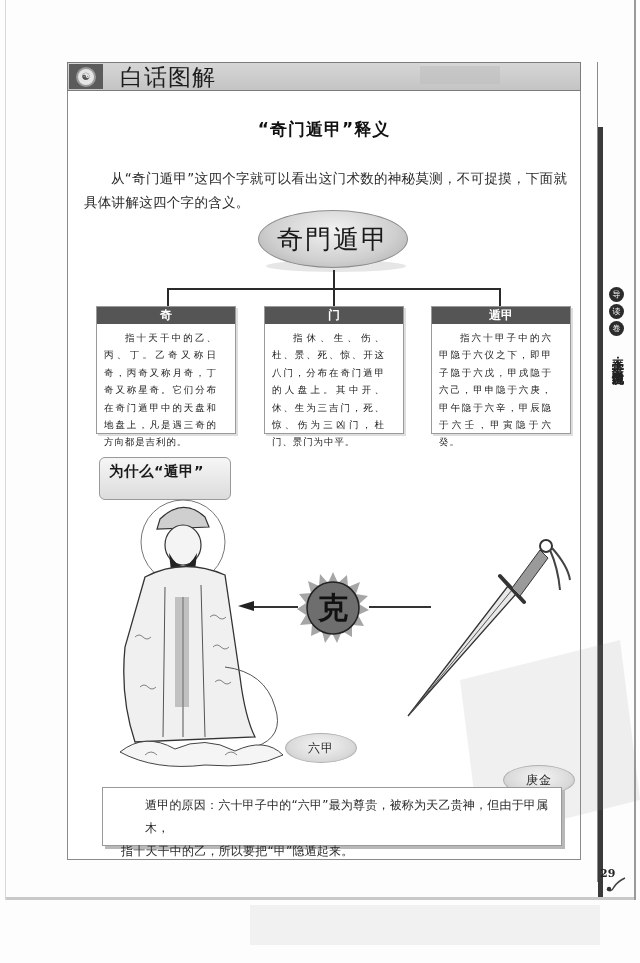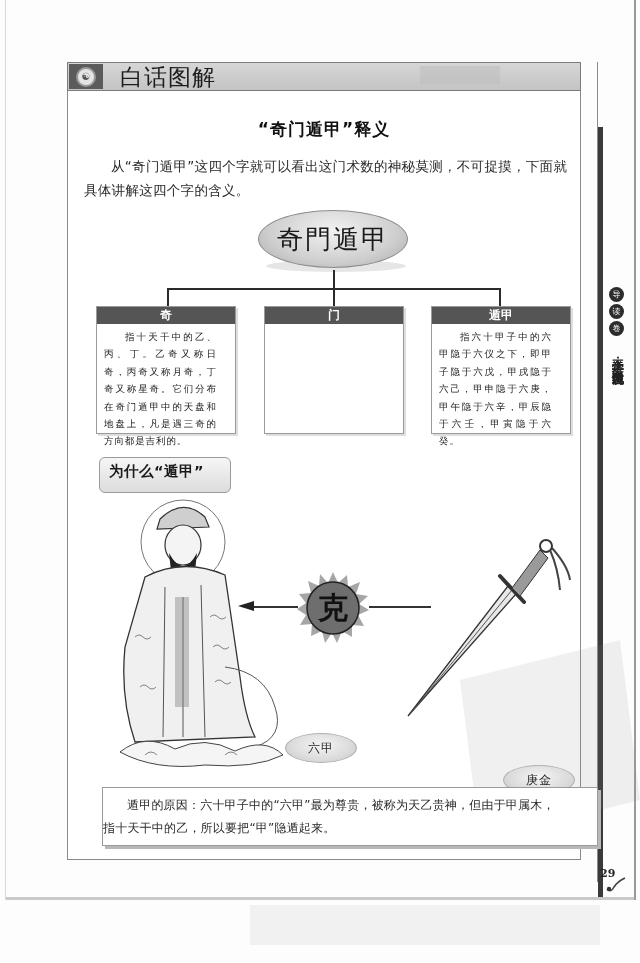--- a/index.html
+++ b/index.html
@@ -25,53 +25,53 @@
   
   .edge-line { position: absolute; left: 597px; top: 62px; width: 1px; height: 820px; background: #8a8a8a; }
   .thumb-bar { position: absolute; left: 598px; top: 127px; width: 5px; height: 770px; background: #3a3a3a; }
   .right-border { position: absolute; left: 634px; top: 0; width: 2px; height: 900px; background: #9a9a9a; }
   .thumb-circles { position: absolute; left: 609px; top: 287px; display: flex; flex-direction: column; gap: 2px; }
   .thumb-circle { width: 15px; height: 15px; border-radius: 50%; background: #2c2c2c; color: #ffffff; font-size: 8px; display: flex; align-items: center; justify-content: center; }
   .thumb-vertical { position: absolute; left: 611px; top: 350px; width: 14px; font-size: 12px; line-height: 14px; color: #222; writing-mode: vertical-rl; letter-spacing: 0; font-weight: bold; }
 
   
   .section-title { position: absolute; left: 67px; top: 118px; width: 514px; text-align: center; font-size: 17px; font-weight: bold; color: #111; letter-spacing: 1px; }
-  .intro { position: absolute; left: 84px; top: 154px; width: 490px; font-size: 13.5px; line-height: 24px; color: #2a2a2a; text-indent: 2em; letter-spacing: .3px; }
+  .intro { position: absolute; left: 84px; top: 166px; width: 490px; font-size: 13.5px; line-height: 24px; color: #2a2a2a; text-indent: 2em; letter-spacing: .3px; }
 
   
   .oval { position: absolute; left: 258px; top: 210px; width: 150px; height: 58px; border-radius: 50%; background: radial-gradient(ellipse at 50% 35%, #f2f2f2 0%, #cfcfcf 60%, #a9a9a9 100%); border: 1px solid #8c8c8c; display: flex; align-items: center; justify-content: center; font-family: "DejaVu Serif", serif; font-size: 26px; letter-spacing: 2px; color: #1a1a1a; text-align: center; }
   .oval-shadow { position: absolute; left: 266px; top: 260px; width: 140px; height: 12px; border-radius: 50%; background: #e6e6e6; }
 
   
   .line { position: absolute; background: #2a2a2a; }
 
   
   .card { position: absolute; top: 306px; width: 140px; height: 128px; border: 1px solid #9a9a9a; background: #ffffff; box-shadow: 2px 2px 0 #dedede; }
   .card-head { height: 17px; background: #555555; color: #ffffff; text-align: center; font-size: 12px; line-height: 17px; font-weight: bold; }
-  .card-body { padding: 5px 18px 0 7px; font-family: Liberation Mono, monospace; font-size: 9.5px; line-height: 17.4px; color: #1a1a1a; text-indent: 2.2em; letter-spacing: .9px; text-align: justify; }
+  .card-body { padding: 5px 18px 0 7px; font-family: Liberation Sans, sans-serif; font-size: 9.5px; line-height: 17.4px; color: #1a1a1a; text-indent: 2.2em; letter-spacing: .9px; text-align: justify; }
 
   
-  .pill { position: absolute; left: 99px; top: 457px; width: 132px; height: 36px; border: 1px solid #9a9a9a; border-radius: 6px; background: linear-gradient(#f6f6f6, #dcdcdc); font-size: 14.5px; font-weight: bold; line-height: 26px; padding-left: 9px; color: #1a1a1a; letter-spacing: .5px; }
+  .pill { position: absolute; left: 99px; top: 457px; width: 132px; height: 43px; border: 1px solid #9a9a9a; border-radius: 6px; background: linear-gradient(#f6f6f6, #dcdcdc); font-size: 14.5px; font-weight: bold; line-height: 26px; padding-left: 9px; color: #1a1a1a; letter-spacing: .5px; }
 
   
   .deity { position: absolute; left: 105px; top: 497px; width: 185px; height: 275px; }
   .sword { position: absolute; left: 400px; top: 528px; width: 180px; height: 200px; }
   .watermark { position: absolute; left: 440px; top: 640px; width: 200px; height: 200px; opacity: .12; }
 
   
   .arrow-line { position: absolute; top: 606px; height: 1.5px; background: #333; }
   .arrow-head { position: absolute; left: 238px; top: 601px; width: 0; height: 0; border-top: 5px solid transparent; border-bottom: 5px solid transparent; border-right: 16px solid #222; }
   .burst { position: absolute; left: 297px; top: 572px; width: 72px; height: 72px; }
   .ke-text { position: absolute; left: 305px; top: 580px; width: 56px; height: 56px; display: flex; align-items: center; justify-content: center; font-size: 30px; font-weight: bold; color: #111; }
 
   
   .elem { position: absolute; width: 72px; height: 30px; border-radius: 50%; background: radial-gradient(ellipse at 50% 40%, #f5f5f5 0%, #d9d9d9 65%, #bcbcbc 100%); border: 1px solid #b0b0b0; display: flex; align-items: center; justify-content: center; font-family: "DejaVu Serif", serif; font-size: 12px; color: #2a2a2a; letter-spacing: 1px; }
 
   
-  .note { position: absolute; left: 102px; top: 787px; width: 496px; height: 59px; border: 1px solid #9a9a9a; background: #ffffff; box-shadow: 3px 3px 0 #b8b8b8; padding: 6px 8px 0 0; font-size: 12px; line-height: 23px; color: #2a2a2a; letter-spacing: .2px; }
+  .note { position: absolute; left: 102px; top: 787px; width: 460px; height: 59px; border: 1px solid #9a9a9a; background: #ffffff; box-shadow: 3px 3px 0 #b8b8b8; padding: 6px 8px 0 18px; font-size: 12px; line-height: 23px; color: #2a2a2a; letter-spacing: .2px; }
   .note-indent { padding-left: 2em; }
 
   
   .page-num { position: absolute; left: 600px; top: 867px; font-family: "DejaVu Serif", serif; font-size: 11px; font-weight: bold; color: #222; }
   .page-mark { position: absolute; left: 605px; top: 877px; width: 22px; height: 16px; }
 </style>
 </head>
 <body>
 
 <div class="page">
@@ -107,20 +107,21 @@
   <div class="line" style="left:167px; top:288px; width:2px; height:18px;"></div>
   <div class="line" style="left:333px; top:288px; width:2px; height:18px;"></div>
   <div class="line" style="left:499px; top:288px; width:2px; height:18px;"></div>
 
   <div class="card" style="left:96px;">
     <div class="card-head">奇</div>
     <div class="card-body">指十天干中的乙、丙、丁。乙奇又称日奇，丙奇又称月奇，丁奇又称星奇。它们分布在奇门遁甲中的天盘和地盘上，凡是遇三奇的方向都是吉利的。</div>
   </div>
   <div class="card" style="left:264px;">
     <div class="card-head">门</div>
+    <div class="card-body">指休、生、伤、杜、景、死、惊、开这八门，分布在奇门遁甲的人盘上。其中开、休、生为三吉门，死、惊、伤为三凶门，杜门、景门为中平。</div>
   </div>
   <div class="card" style="left:431px;">
     <div class="card-head">遁甲</div>
     <div class="card-body">指六十甲子中的六甲隐于六仪之下，即甲子隐于六戊，甲戌隐于六己，甲申隐于六庚，甲午隐于六辛，甲辰隐于六壬，甲寅隐于六癸。</div>
   </div>
 
   <div class="pill">为什么“遁甲”</div>
 
   <svg class="deity" viewBox="0 0 185 275">
     <circle cx="78" cy="45" r="42" fill="none" stroke="#777" stroke-width="1"></circle>

